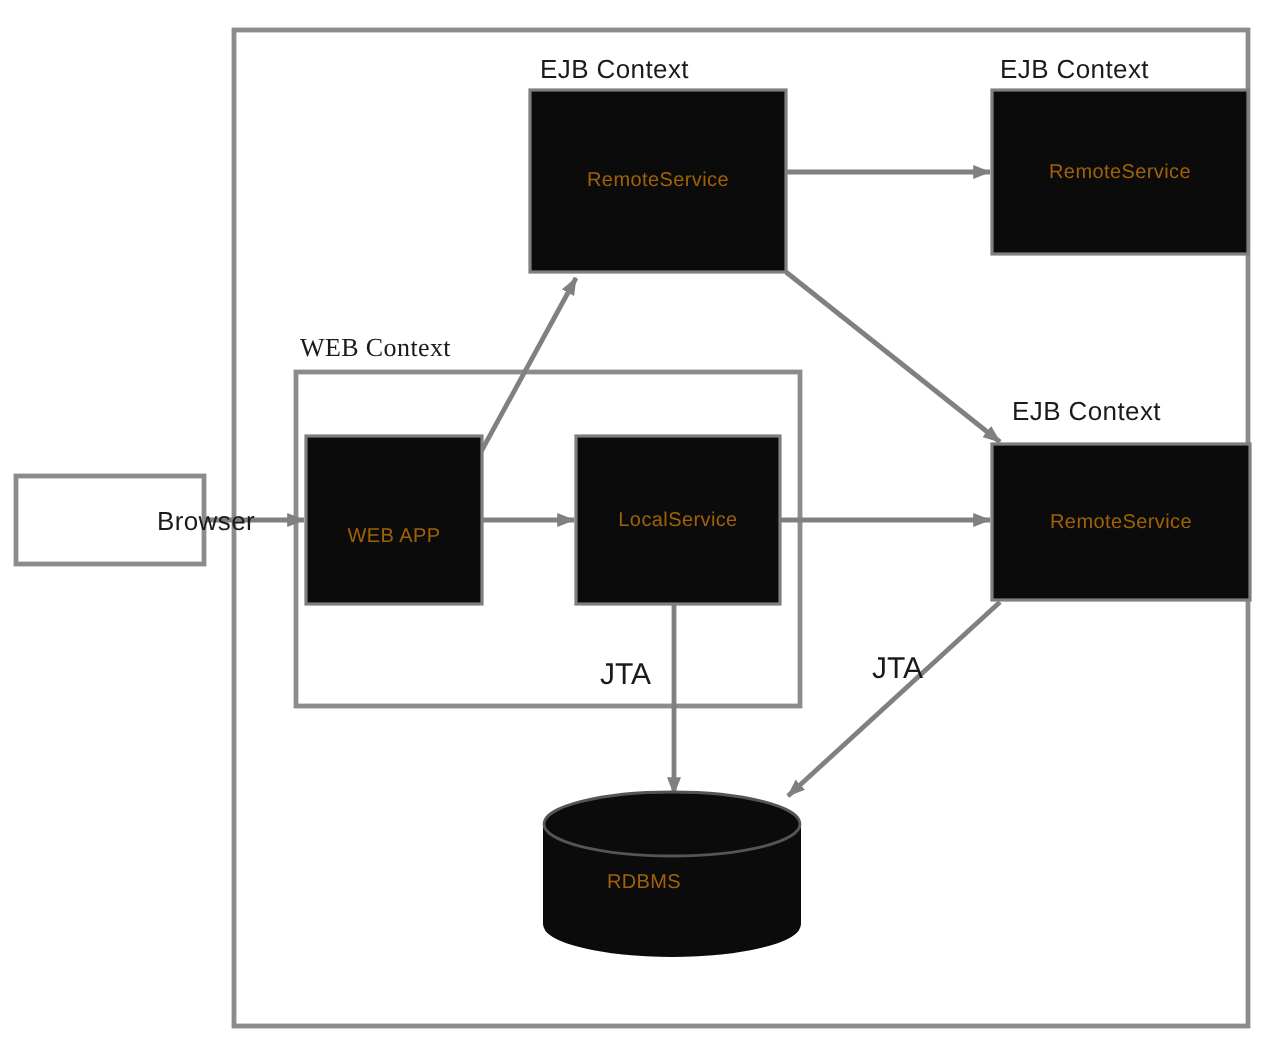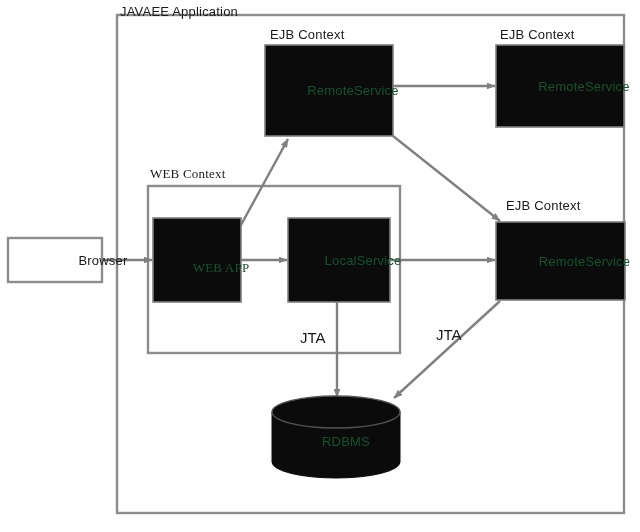--- a/index.html
+++ b/index.html
@@ -24,25 +24,24 @@
   }
   .ctx-label {
     position: absolute;
     font-size: 13px;
     color: #1a1a1a;
     white-space: nowrap;
     letter-spacing: 0.2px;
   }
   .node-label {
     position: absolute;
-    font-size: 13px;
-    color: #14532d;
+    font-size: 10px;
+    color: #a16207;
     white-space: nowrap;
     letter-spacing: 0.2px;
-    padding-left: 24px;
   }
   .dark-label {
     position: absolute;
     font-size: 13px;
     color: #1a1a1a;
     white-space: nowrap;
     letter-spacing: 0.2px;
   }
   .edge-label {
     position: absolute;
@@ -101,37 +100,36 @@
     <rect x="288" y="218" width="102" height="84" fill="#0b0b0b" stroke="#7f7f7f" stroke-width="1.6"></rect>
 
     <rect x="496" y="222" width="129" height="78" fill="#0b0b0b" stroke="#7f7f7f" stroke-width="1.6"></rect>
 
     <g>
       <path d="M272,412 L272,462 A64,16 0 0 0 400,462 L400,412 Z" fill="#0b0b0b" stroke="#0b0b0b" stroke-width="1"></path>
       <ellipse cx="336" cy="412" rx="64" ry="16" fill="#0b0b0b" stroke="#555555" stroke-width="1.4"></ellipse>
     </g>
   </svg>
 
-  <div class="ctx-label" style="left:120px; top:4px;">JAVAEE Application</div>
 
   <div class="ctx-label" style="left:270px; top:27px;">EJB Context</div>
 
   <div class="ctx-label" style="left:500px; top:27px;">EJB Context</div>
 
   <div class="ctx-label" style="left:506px; top:198px;">EJB Context</div>
 
   <div class="ctx-label" style="left:150px; top:166px;font-family:Liberation Serif, serif;">WEB Context</div>
 
   <div class="dark-label" style="left:8px; top:238px; width:94px; height:44px; display:flex; align-items:center; justify-content:center;padding-left:48px;">Browser</div>
 
   <div class="node-label" style="left:265px; top:45px; width:128px; height:91px; display:flex; align-items:center; justify-content:center;">RemoteService</div>
 
   <div class="node-label" style="left:496px; top:45px; width:128px; height:82px; display:flex; align-items:center; justify-content:center;">RemoteService</div>
 
-  <div class="node-label" style="left:153px; top:218px; width:88px; height:100px; display:flex; align-items:center; justify-content:center;font-family:Liberation Serif, serif;">WEB APP</div>
+  <div class="node-label" style="left:153px; top:218px; width:88px; height:100px; display:flex; align-items:center; justify-content:center;">WEB APP</div>
 
   <div class="node-label" style="left:288px; top:218px; width:102px; height:84px; display:flex; align-items:center; justify-content:center;">LocalService</div>
 
   <div class="node-label" style="left:496px; top:222px; width:129px; height:78px; display:flex; align-items:center; justify-content:center;">RemoteService</div>
 
   <div class="node-label" style="left:272px; top:418px; width:100px; height:46px; display:flex; align-items:center; justify-content:center;">RDBMS</div>
 
   <div class="edge-label" style="left:300px; top:329px;">JTA</div>
 
   <div class="edge-label" style="left:436px; top:326px;">JTA</div>

